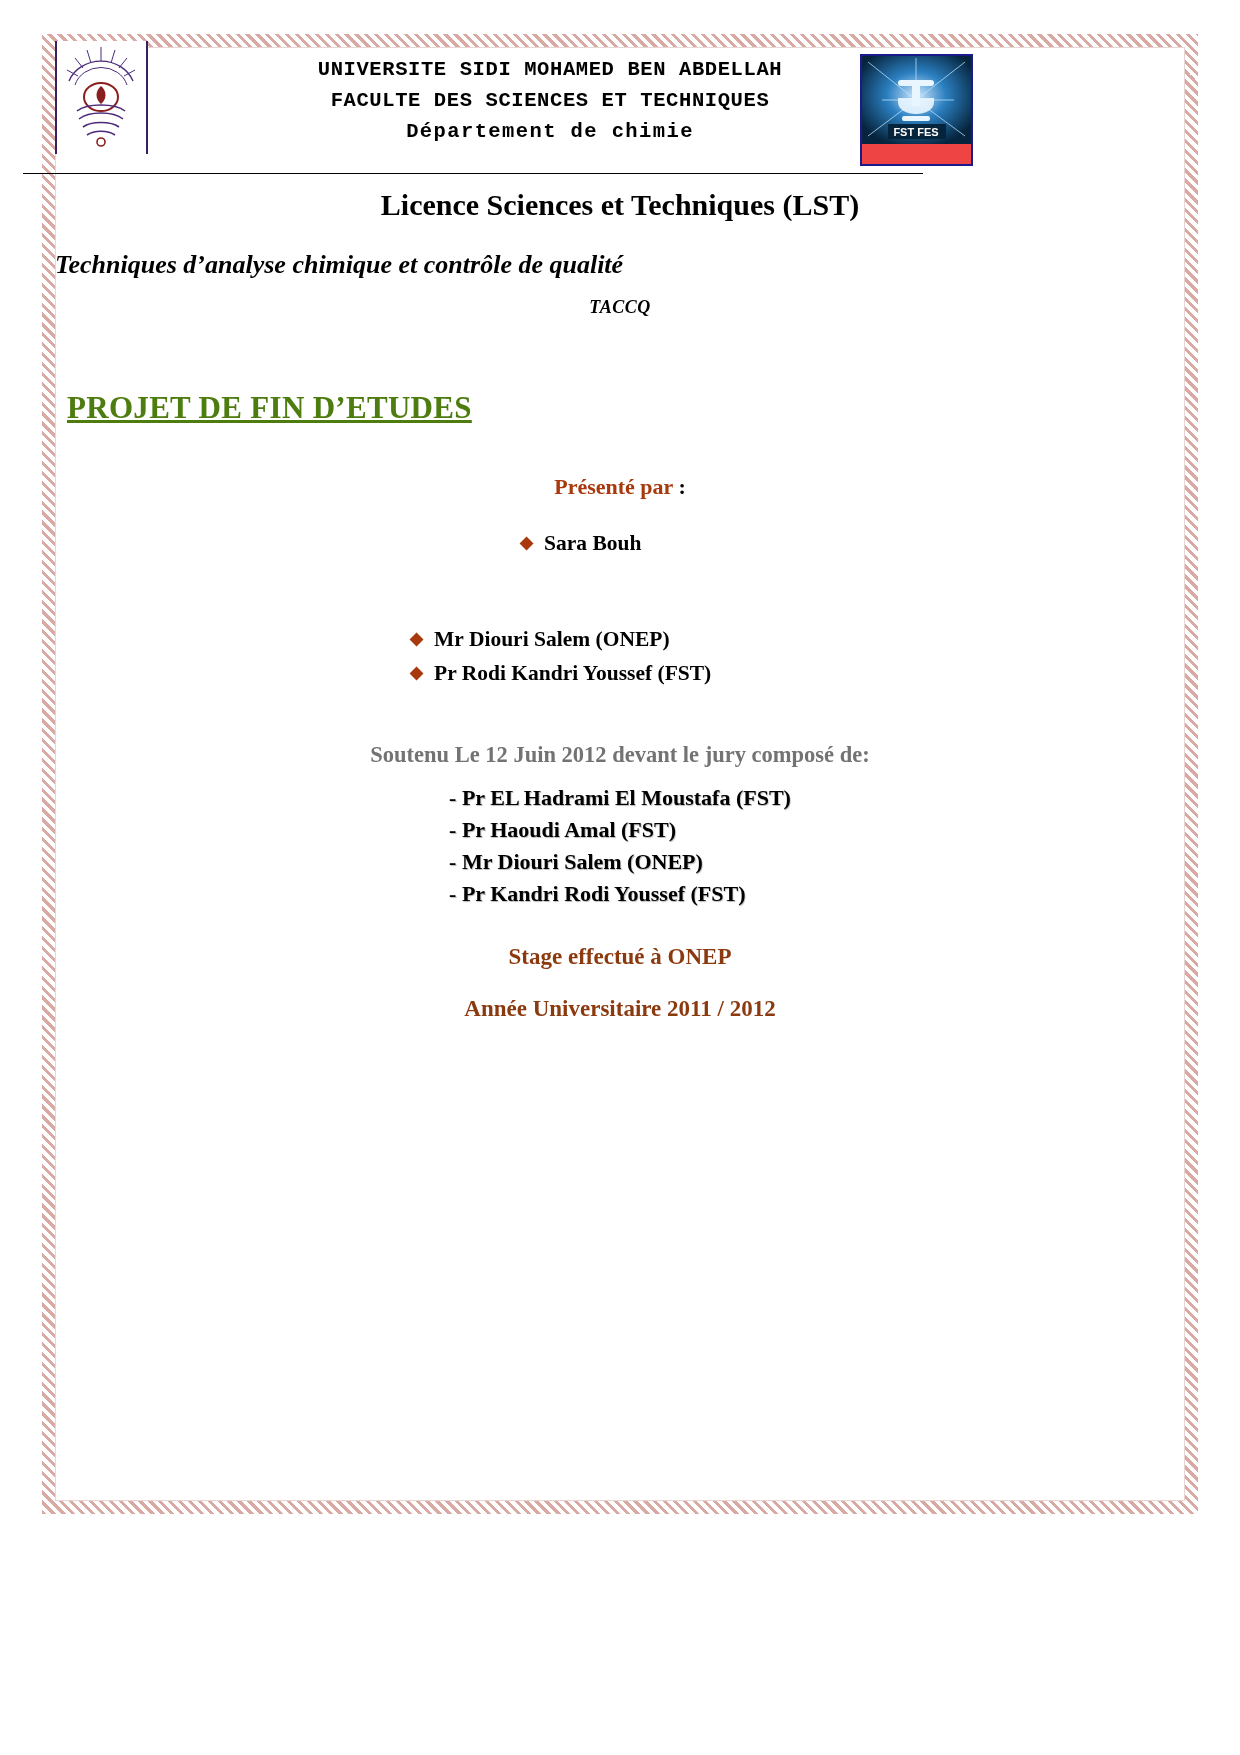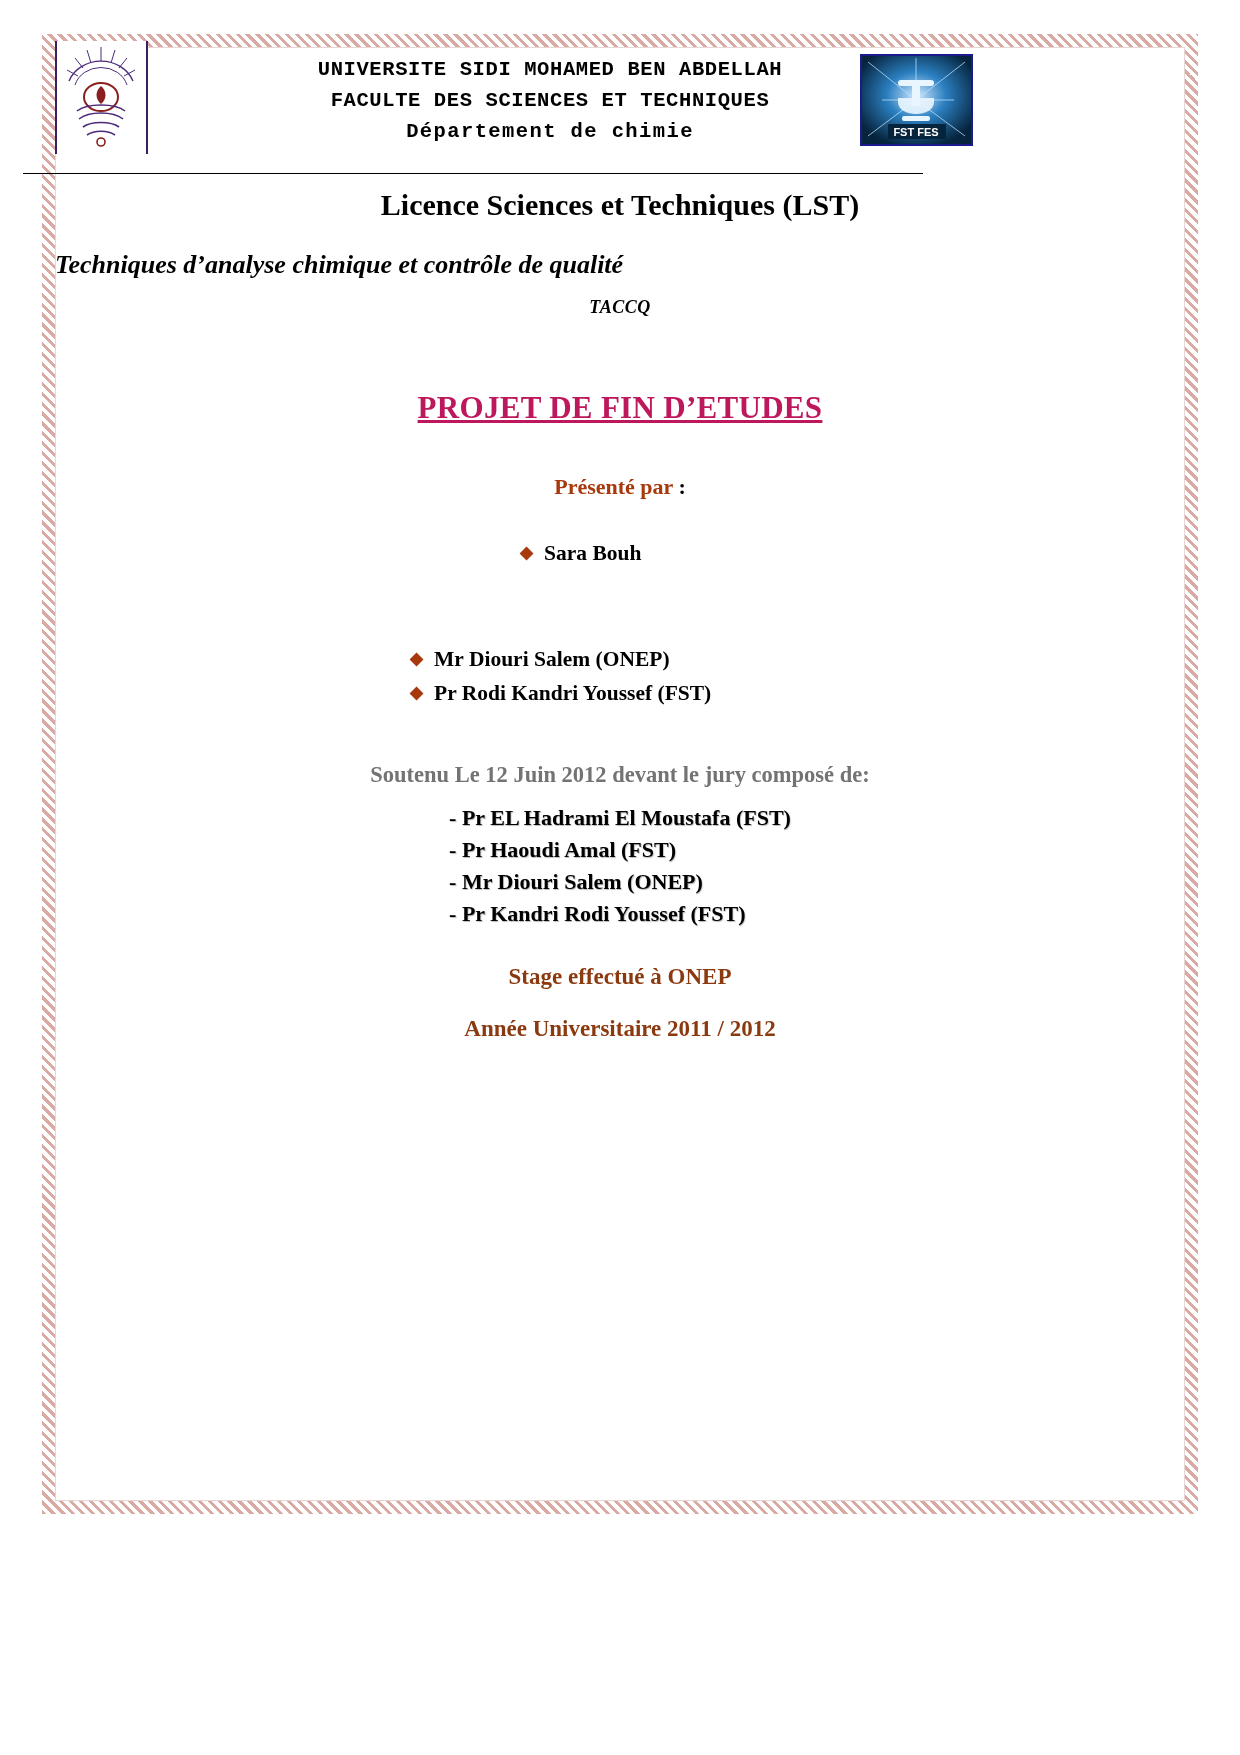--- a/index.html
+++ b/index.html
@@ -84,21 +84,21 @@
     letter-spacing: 0.6px;
     color: #000000;
   }
   .header-text .l3 { letter-spacing: 1.4px; }
 
   .fst-logo {
     position: absolute;
     left: 805px;
     top: 22px;
     width: 113px;
-    height: 92px;
+    height: 112px;
     border: 2px solid #1a1a8c;
     background: #ef4444;
     box-sizing: border-box;
   }
 
   .hr-rule {
     position: absolute;
     left: -32px;
     top: 141px;
     width: 900px;
@@ -125,26 +125,26 @@
     text-align: center;
     font-size: 18px;
     font-weight: bold;
     font-style: italic;
     letter-spacing: 0.5px;
     color: #000000;
   }
 
   .pfe {
     margin-top: 72px;
-    text-align: center;
     font-size: 31px;
     font-weight: bold;
-    color: #be185d;
+    color: #4d7c0f;
     text-decoration: underline;
     letter-spacing: 0.3px;
+    padding-left: 12px;
   }
 
   
   .frame-outer {
     margin: 42px 22px 0 22px;
     border: 2px solid #000000;
     padding: 7px;
     background: #ffffff;
   }
   .frame-inner {
@@ -164,21 +164,21 @@
     margin-top: 48px;
     text-align: center;
     font-size: 22px;
     font-weight: bold;
     color: #a8390d;
   }
   .label-line .u { }
   .label-line .colon { color: #000000; text-decoration: none; }
 
   .bullet-block {
-    margin-top: 36px;
+    margin-top: 26px;
     padding-left: 0;
     text-align: center;
   }
   .bullet-row {
     display: block;
     font-size: 21.5px;
     font-weight: bold;
     color: #000000;
     line-height: 33px;
   }

